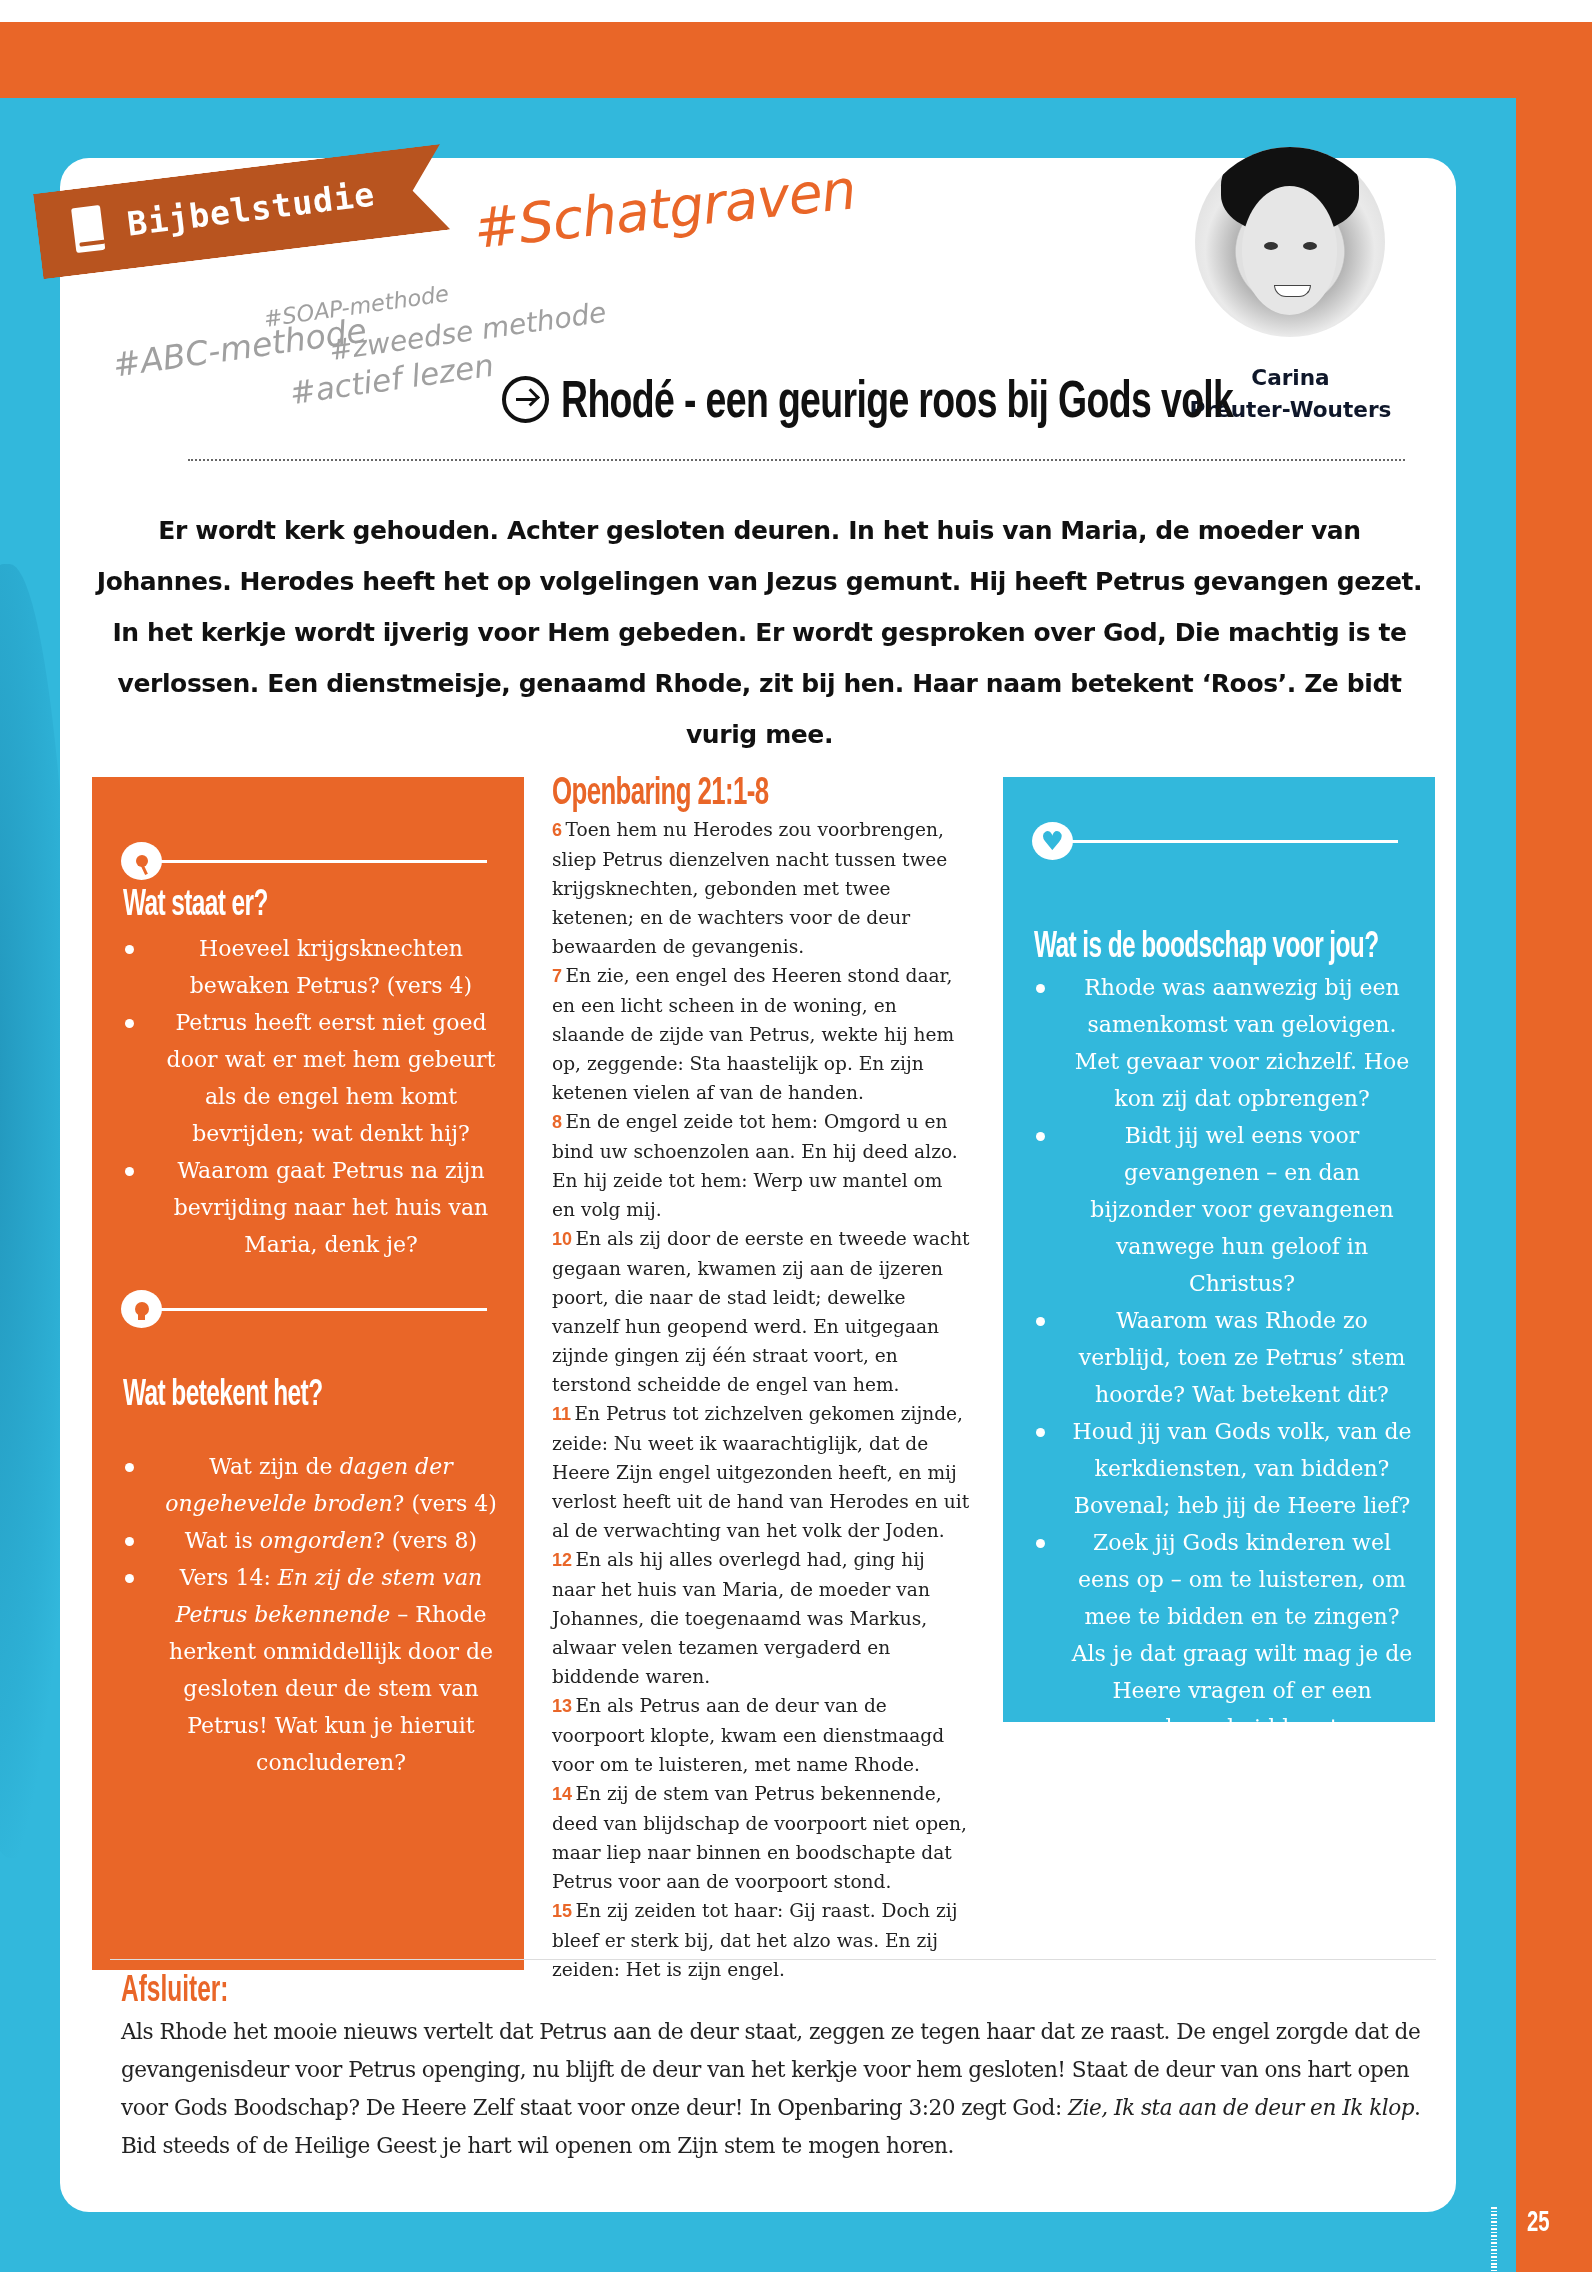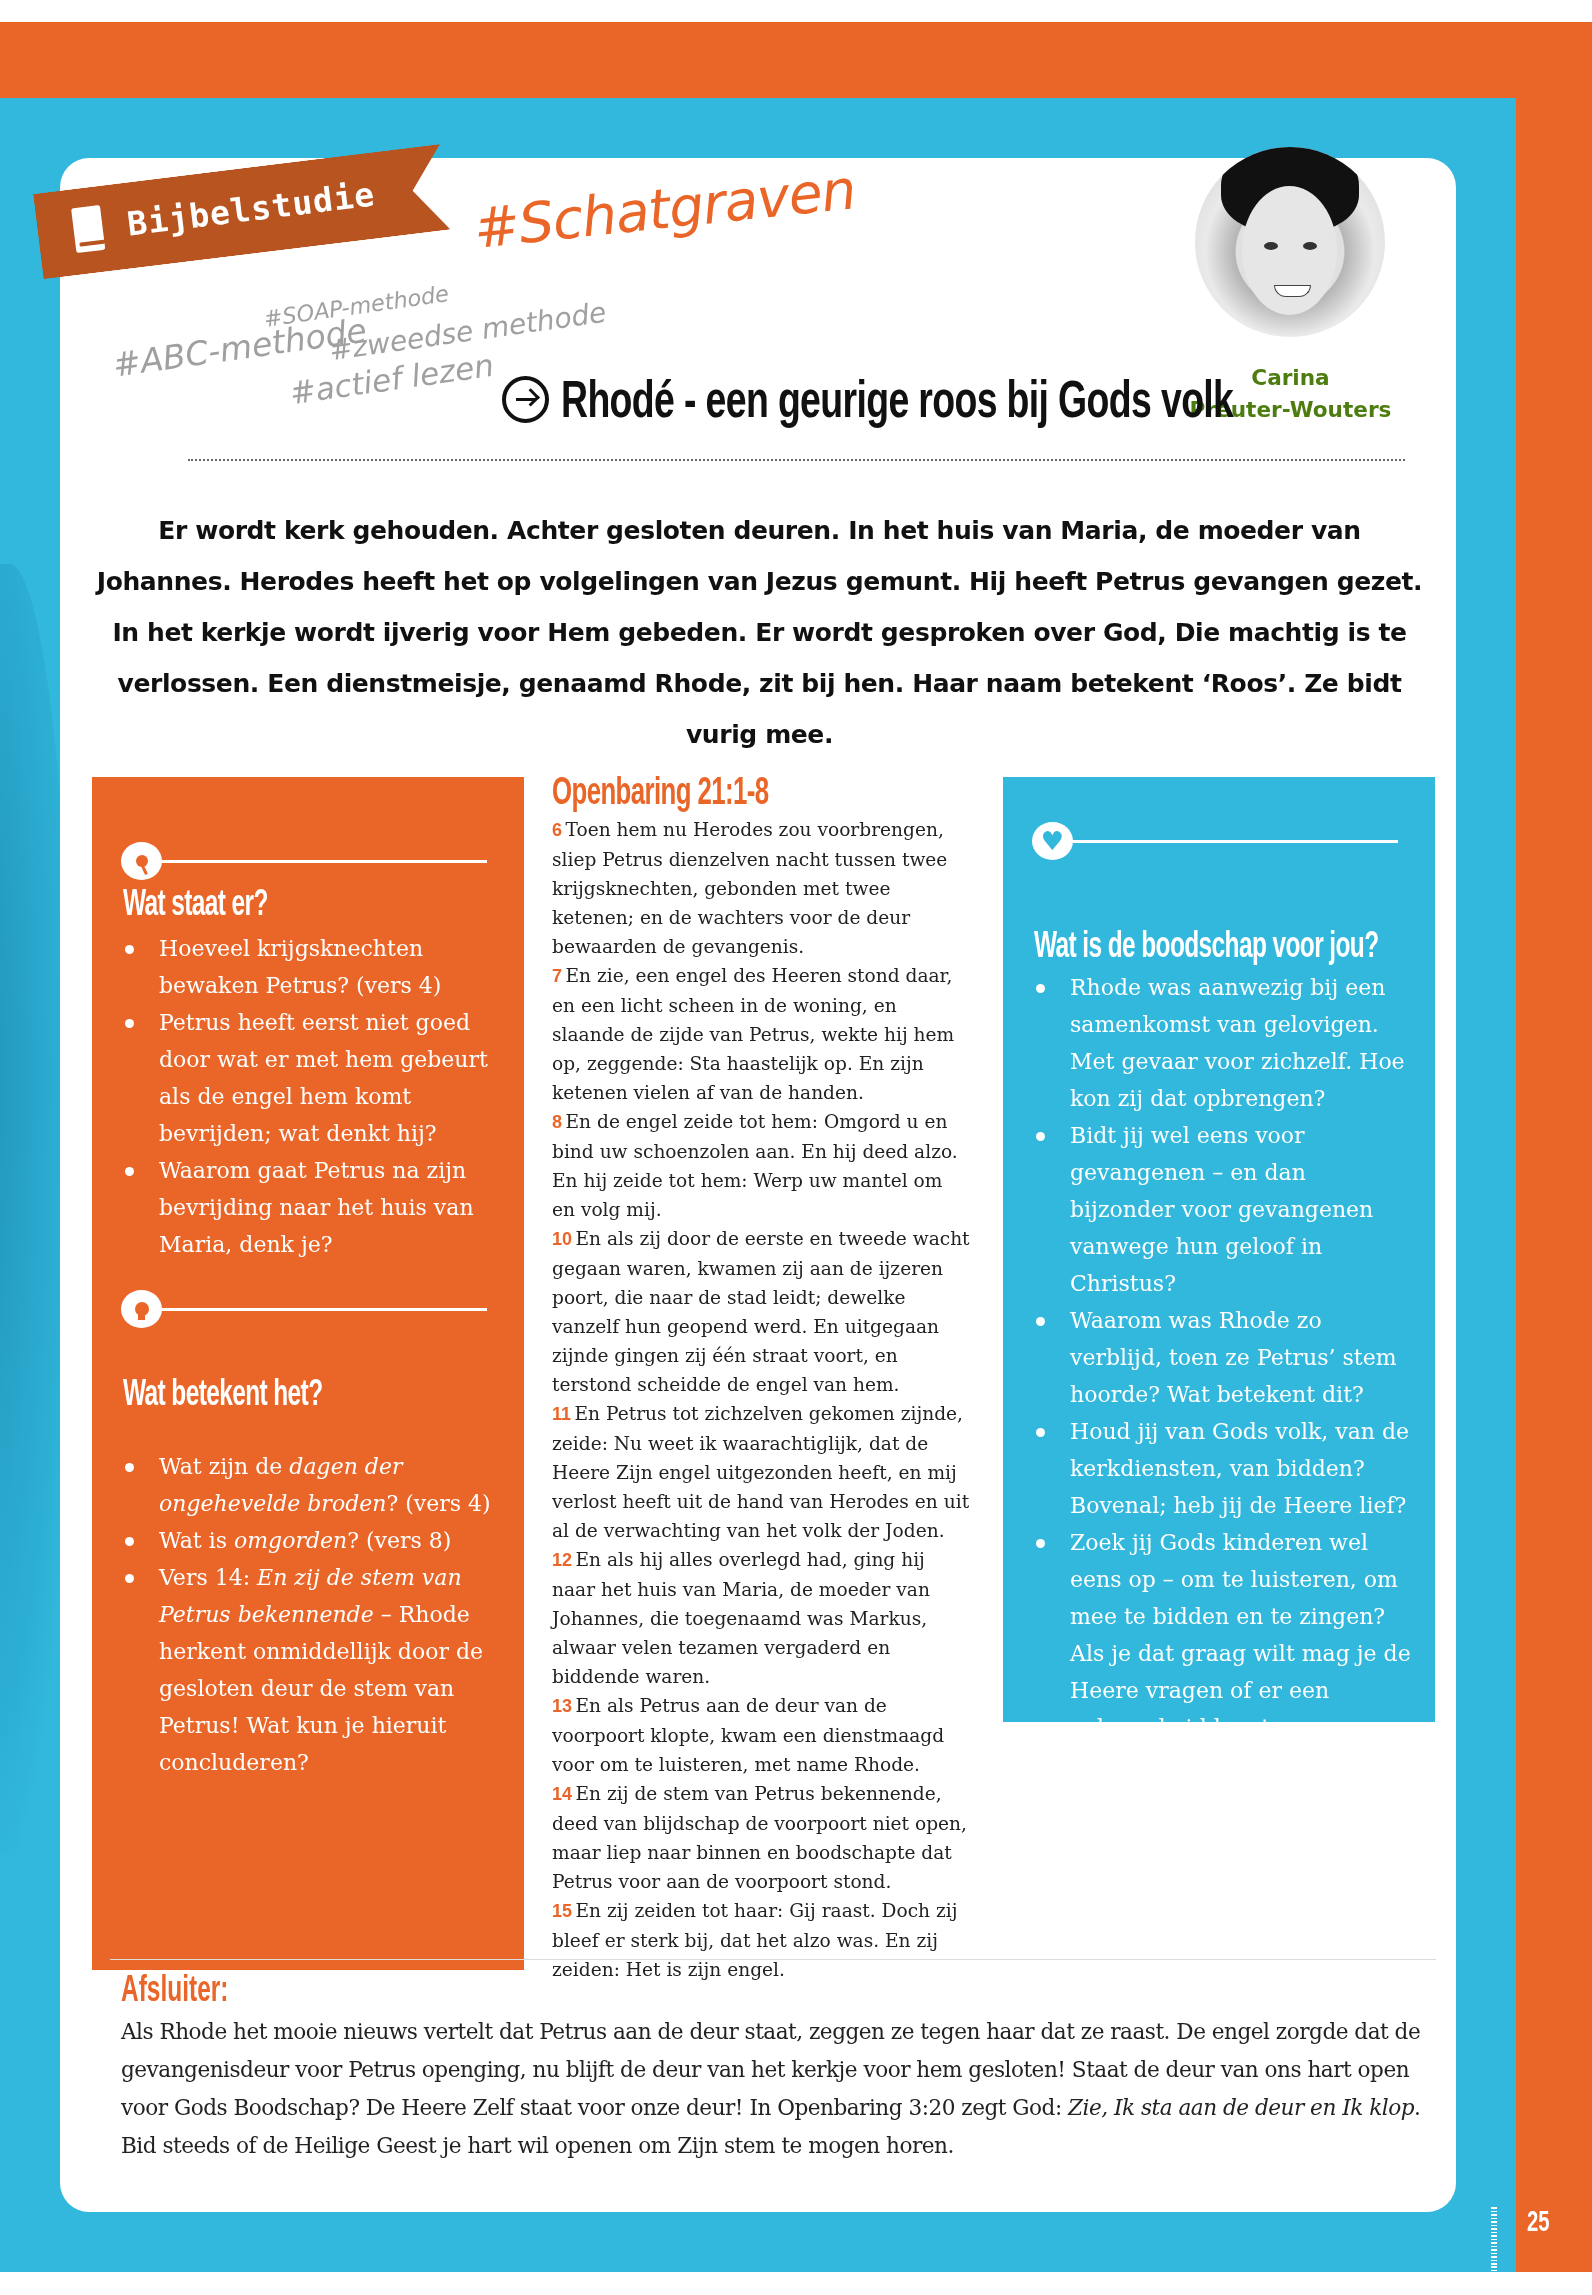--- a/index.html
+++ b/index.html
@@ -39,21 +39,21 @@
   .m4 { left:289px; top:361px; font-size:31px; }
 
   .avatar { position:absolute; left:1195px; top:147px; width:190px; height:190px; border-radius:50%;
             background:radial-gradient(circle at 50% 55%, #e0e0e0 0 38%, #b5b5b5 39%, #eaeaea 60%, #cfcfcf 100%); overflow:hidden; }
   .avatar .hair { position:absolute; left:26px; top:-8.6px; width:138px; height:95px; border-radius:50% 50% 40% 40%; background:#111; }
   .avatar .face { position:absolute; left:47px; top:39px; width:95px; height:129px; border-radius:50%; background:#e6e6e6; }
   .avatar .eye { position:absolute; top:95px; width:14px; height:7.8px; background:#333; border-radius:50%; }
   .avatar .e1 { left:69px; } .avatar .e2 { left:108px; }
   .avatar .mouth { position:absolute; left:79px; top:138px; width:35px; height:10.4px; background:#fff; border:1.7px solid #444; border-radius:0 0 17.3px 17.3px; }
   .author { position:absolute; left:1174px; top:362px; width:233px; text-align:center; font-family:"DejaVu Sans", sans-serif;
-            font-weight:bold; font-size:21.6px; line-height:32px; color:#4d7c0f; }
+            font-weight:bold; font-size:21.6px; line-height:32px; color:#0f172a; }
 
   .title-row { position:absolute; left:502px; top:369px; display:flex; align-items:center; gap:12px; }
   .arrow-circle-icon { width:47px; height:47px; border:4.3px solid #111; border-radius:50%; box-sizing:border-box; position:relative; }
   .arrow-circle-icon::before { content:""; position:absolute; left:9.5px; top:18px; width:19px; height:3.5px; background:#111; }
   .arrow-circle-icon::after { content:""; position:absolute; left:18px; top:11.2px; width:10.4px; height:10.4px; border-top:3.5px solid #111; border-right:3.5px solid #111; transform:rotate(45deg); }
   .article-title { font-family:"Liberation Sans", sans-serif; font-weight:bold; font-size:52px; color:#111; transform:scaleX(0.72); transform-origin:left; white-space:nowrap; letter-spacing:-0.9px; }
   .dotted-divider { position:absolute; left:188px; top:459px; width:1217px; border-top:2.6px dotted #666; }
 
   .intro { position:absolute; left:95px; top:505px; width:1329px; text-align:center; font-family:"DejaVu Sans", sans-serif;
            font-weight:bold; font-size:25px; line-height:51px; color:#111; letter-spacing:-0.4px; }
@@ -64,21 +64,21 @@
   .section-divider { position:absolute; left:29px; width:380px; height:43px; }
   .section-divider .circ { position:absolute; left:0; top:0; width:41px; height:38px; border-radius:50%; background:#fff; display:flex; align-items:center; justify-content:center; }
   .section-divider .line { position:absolute; left:38px; top:18px; width:328px; height:2.6px; background:#fff; }
   .pin-icon { width:12px; height:12px; border-radius:50%; background:#e96628; position:relative; }
   .pin-icon::after { content:""; position:absolute; left:7px; top:10.4px; width:2.6px; height:10.4px; background:#e96628; transform:rotate(-25deg); }
   .bulb-icon { width:14px; height:14px; border-radius:50%; background:#e96628; position:relative; }
   .bulb-icon::after { content:""; position:absolute; left:3.5px; top:12px; width:7px; height:6px; background:#e96628; }
   .heart-icon { color:#32b8dc; font-size:26px; line-height:26px; font-family:"DejaVu Sans", sans-serif; }
   .box-heading { position:absolute; left:31px; font-family:"Liberation Sans", sans-serif; font-weight:bold; font-size:36px;
                  transform:scaleX(0.68); transform-origin:left; white-space:nowrap; letter-spacing:-0.9px; }
-  .bullets { position:absolute; left:31px; width:380px; margin:0; padding:0; list-style:none; font-size:22px; line-height:37px; }
+  .bullets { position:absolute; left:31px; width:380px; margin:0; padding:0; list-style:none; font-size:22px; line-height:37px;text-align:center; }
   .bullets li { position:relative; padding-left:36px; }
   .bullets li::before { content:""; position:absolute; left:1.7px; top:14.7px; width:9.5px; height:9.5px; border-radius:50%; background:#fff; }
   .bullets i { font-style:italic; }
 
   .scripture { position:absolute; left:552px; top:770px; width:419px; }
   .scripture-title { font-family:"Liberation Sans", sans-serif; font-weight:bold; font-size:38px; color:#e96628;
                      transform:scaleX(0.68); transform-origin:left; white-space:nowrap; height:45px; letter-spacing:-0.9px; }
   .verses { font-size:18.6px; line-height:29px; color:#222; }
   .verse-num { color:#e96628; font-family:"Liberation Sans", sans-serif; font-weight:bold; font-size:18px; margin-right:3.5px; }
 

